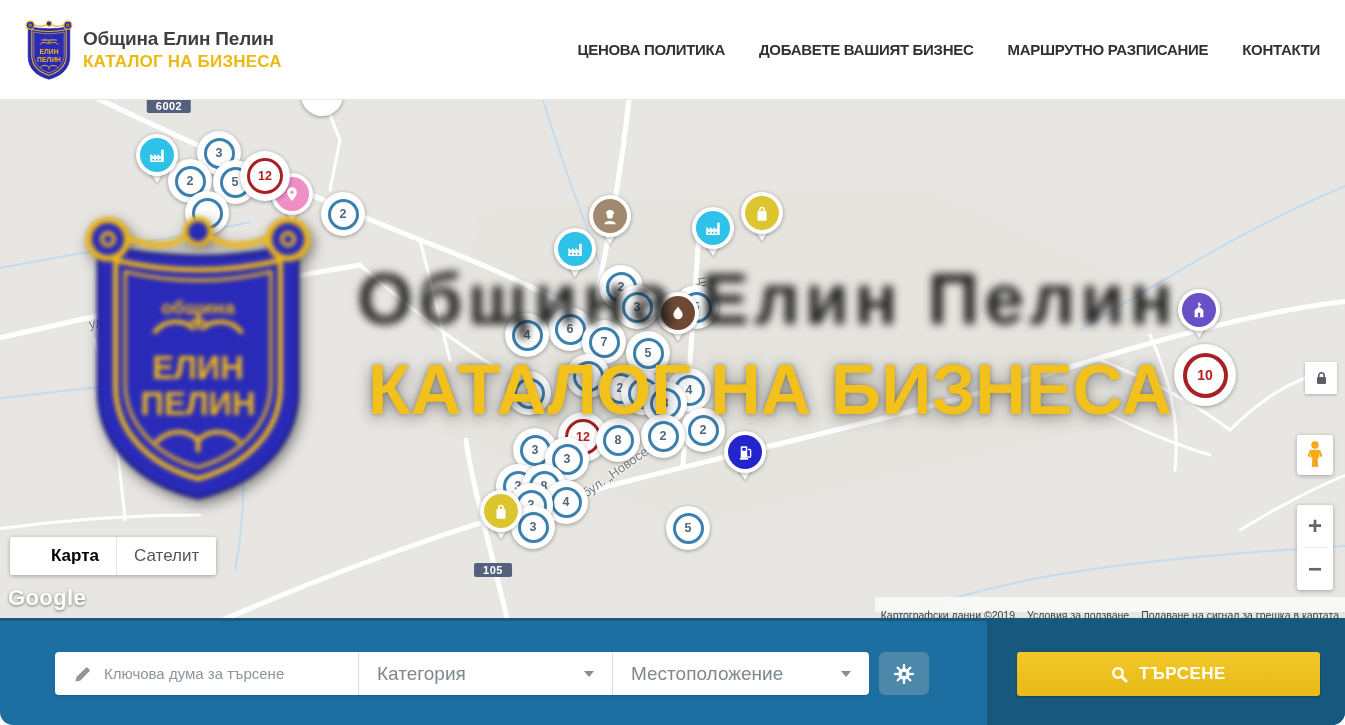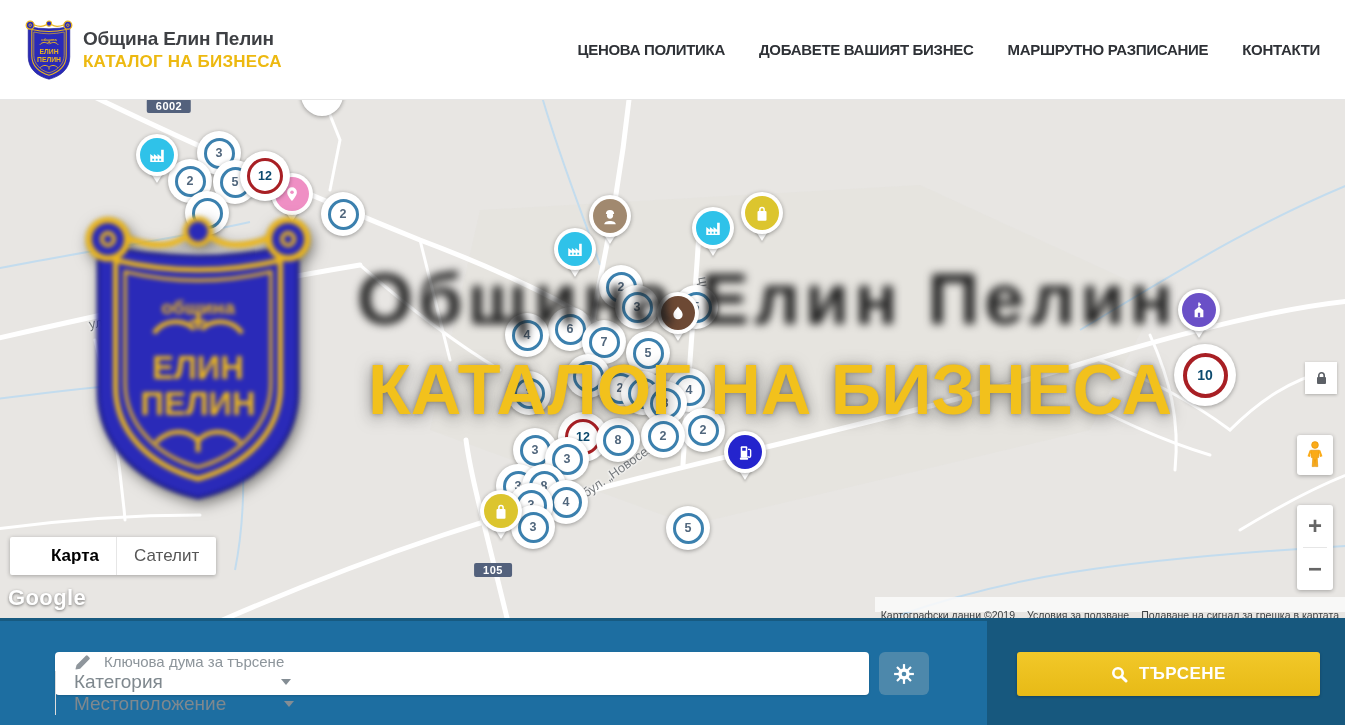--- a/index.html
+++ b/index.html
@@ -1,18 +1,18 @@
 <!DOCTYPE html>
 <html><head>
 <meta charset="utf-8">
 <style>
   * { margin:0; padding:0; box-sizing:border-box; }
   html,body { width:1345px; height:725px; overflow:hidden; }
   body { font-family:"Liberation Sans", sans-serif; background:#fff; }
-  #app { position:relative; width:1345px; height:725px; overflow:hidden; }
+  #app { position:relative; width:1345px; height:725px; overflow:hidden;border-radius:13px; }
 
   
   #header { position:absolute; left:0; top:0; width:100%; height:100px;
             background:#fff; border-bottom:1px solid #e6e6e6; z-index:50;
             display:flex; align-items:center; justify-content:space-between; padding:0 25px; }
   .logo-wrap { display:flex; align-items:center; gap:10px; }
   .logo-shield-small { width:48px; height:62px; }
   .logo-text .l1 { font-size:19px; font-weight:700; color:#3e4044; letter-spacing:-0.2px; }
   .logo-text .l2 { font-size:17px; font-weight:700; color:#edb910; letter-spacing:0.2px; margin-top:2px; }
   #nav { display:flex; align-items:center; gap:34px; }
@@ -32,21 +32,21 @@
 
   #markers { position:absolute; left:0; top:0; width:100%; height:100%; z-index:2; }
 
   .cluster { position:absolute; width:44px; height:44px; margin:-22px 0 0 -22px;
              background:#fff; border-radius:50%; box-shadow:0 1px 4px rgba(0,0,0,.35);
              display:flex; align-items:center; justify-content:center; cursor:pointer; }
   .cluster .ring { width:31px; height:31px; border:3px solid #3b80ae; border-radius:50%;
                    display:flex; align-items:center; justify-content:center;
                    font-size:12.5px; font-weight:700; color:#51677d; }
   .cluster.red { width:50px; height:50px; margin:-25px 0 0 -25px; }
-  .cluster.red .ring { width:36px; height:36px; border-color:#a81f24; color:#0c4a6e;text-align:center; }
+  .cluster.red .ring { width:36px; height:36px; border-color:#a81f24; color:#b91c1c;text-align:center; }
   .cluster.big { width:62px; height:62px; margin:-31px 0 0 -31px; }
   .cluster.big .ring { width:45px; height:45px; border-width:4px; font-size:14px; }
 
   .pin { position:absolute; width:42px; height:42px; margin:-21px 0 0 -21px; cursor:pointer; }
   .pin .tail { position:absolute; left:50%; top:33px; transform:translateX(-50%);
                width:0; height:0; border-left:10px solid transparent; border-right:10px solid transparent;
                border-top:16px solid #fff; filter:drop-shadow(0 2px 1px rgba(0,0,0,.2)); }
   .pin .circ { position:absolute; left:0; top:0; width:42px; height:42px; border-radius:50%;
                background:#fff; box-shadow:0 1px 4px rgba(0,0,0,.35);
                display:flex; align-items:center; justify-content:center; }
@@ -96,21 +96,21 @@
   #attribution span { padding:3px 6px; white-space:nowrap;margin-top:21px; }
   #attribution span.link { cursor:pointer; }
 
   
   #searchbar { position:absolute; left:0; top:618px; width:1345px; height:107px;
                background:#1d6ea1; border-top:3px solid #175a80; z-index:40; }
   #searchbar .dark-side { position:absolute; left:987px; top:-3px; bottom:0; right:0; background:#17587e; }
 
   #input-group { position:absolute; left:55px; top:31px; width:814px; height:43px;
                  background:#fff; border-radius:4px; display:flex; align-items:stretch;
-                 box-shadow:0 1px 2px rgba(0,0,0,.15);flex-direction:column; }
+                 box-shadow:0 1px 2px rgba(0,0,0,.15); }
   .ig-sec { display:flex; align-items:center; position:relative; }
   .ig-sec + .ig-sec { border-left:1px solid #ddd; }
   #kw-sec { width:303px; padding-left:18px; gap:12px; }
   #kw-input { border:none; outline:none; font-size:15px; color:#555; width:230px;
               font-family:"Liberation Sans", sans-serif; background:transparent; }
   #kw-input::placeholder { color:#8d959b; }
   #cat-sec { width:254px; padding:0 18px; cursor:pointer; }
   #loc-sec { width:257px; padding:0 18px; cursor:pointer; }
   .dd-text { font-size:19px; color:#7f888e; flex:1; }
   .caret { width:0; height:0; border-left:5px solid transparent; border-right:5px solid transparent;

